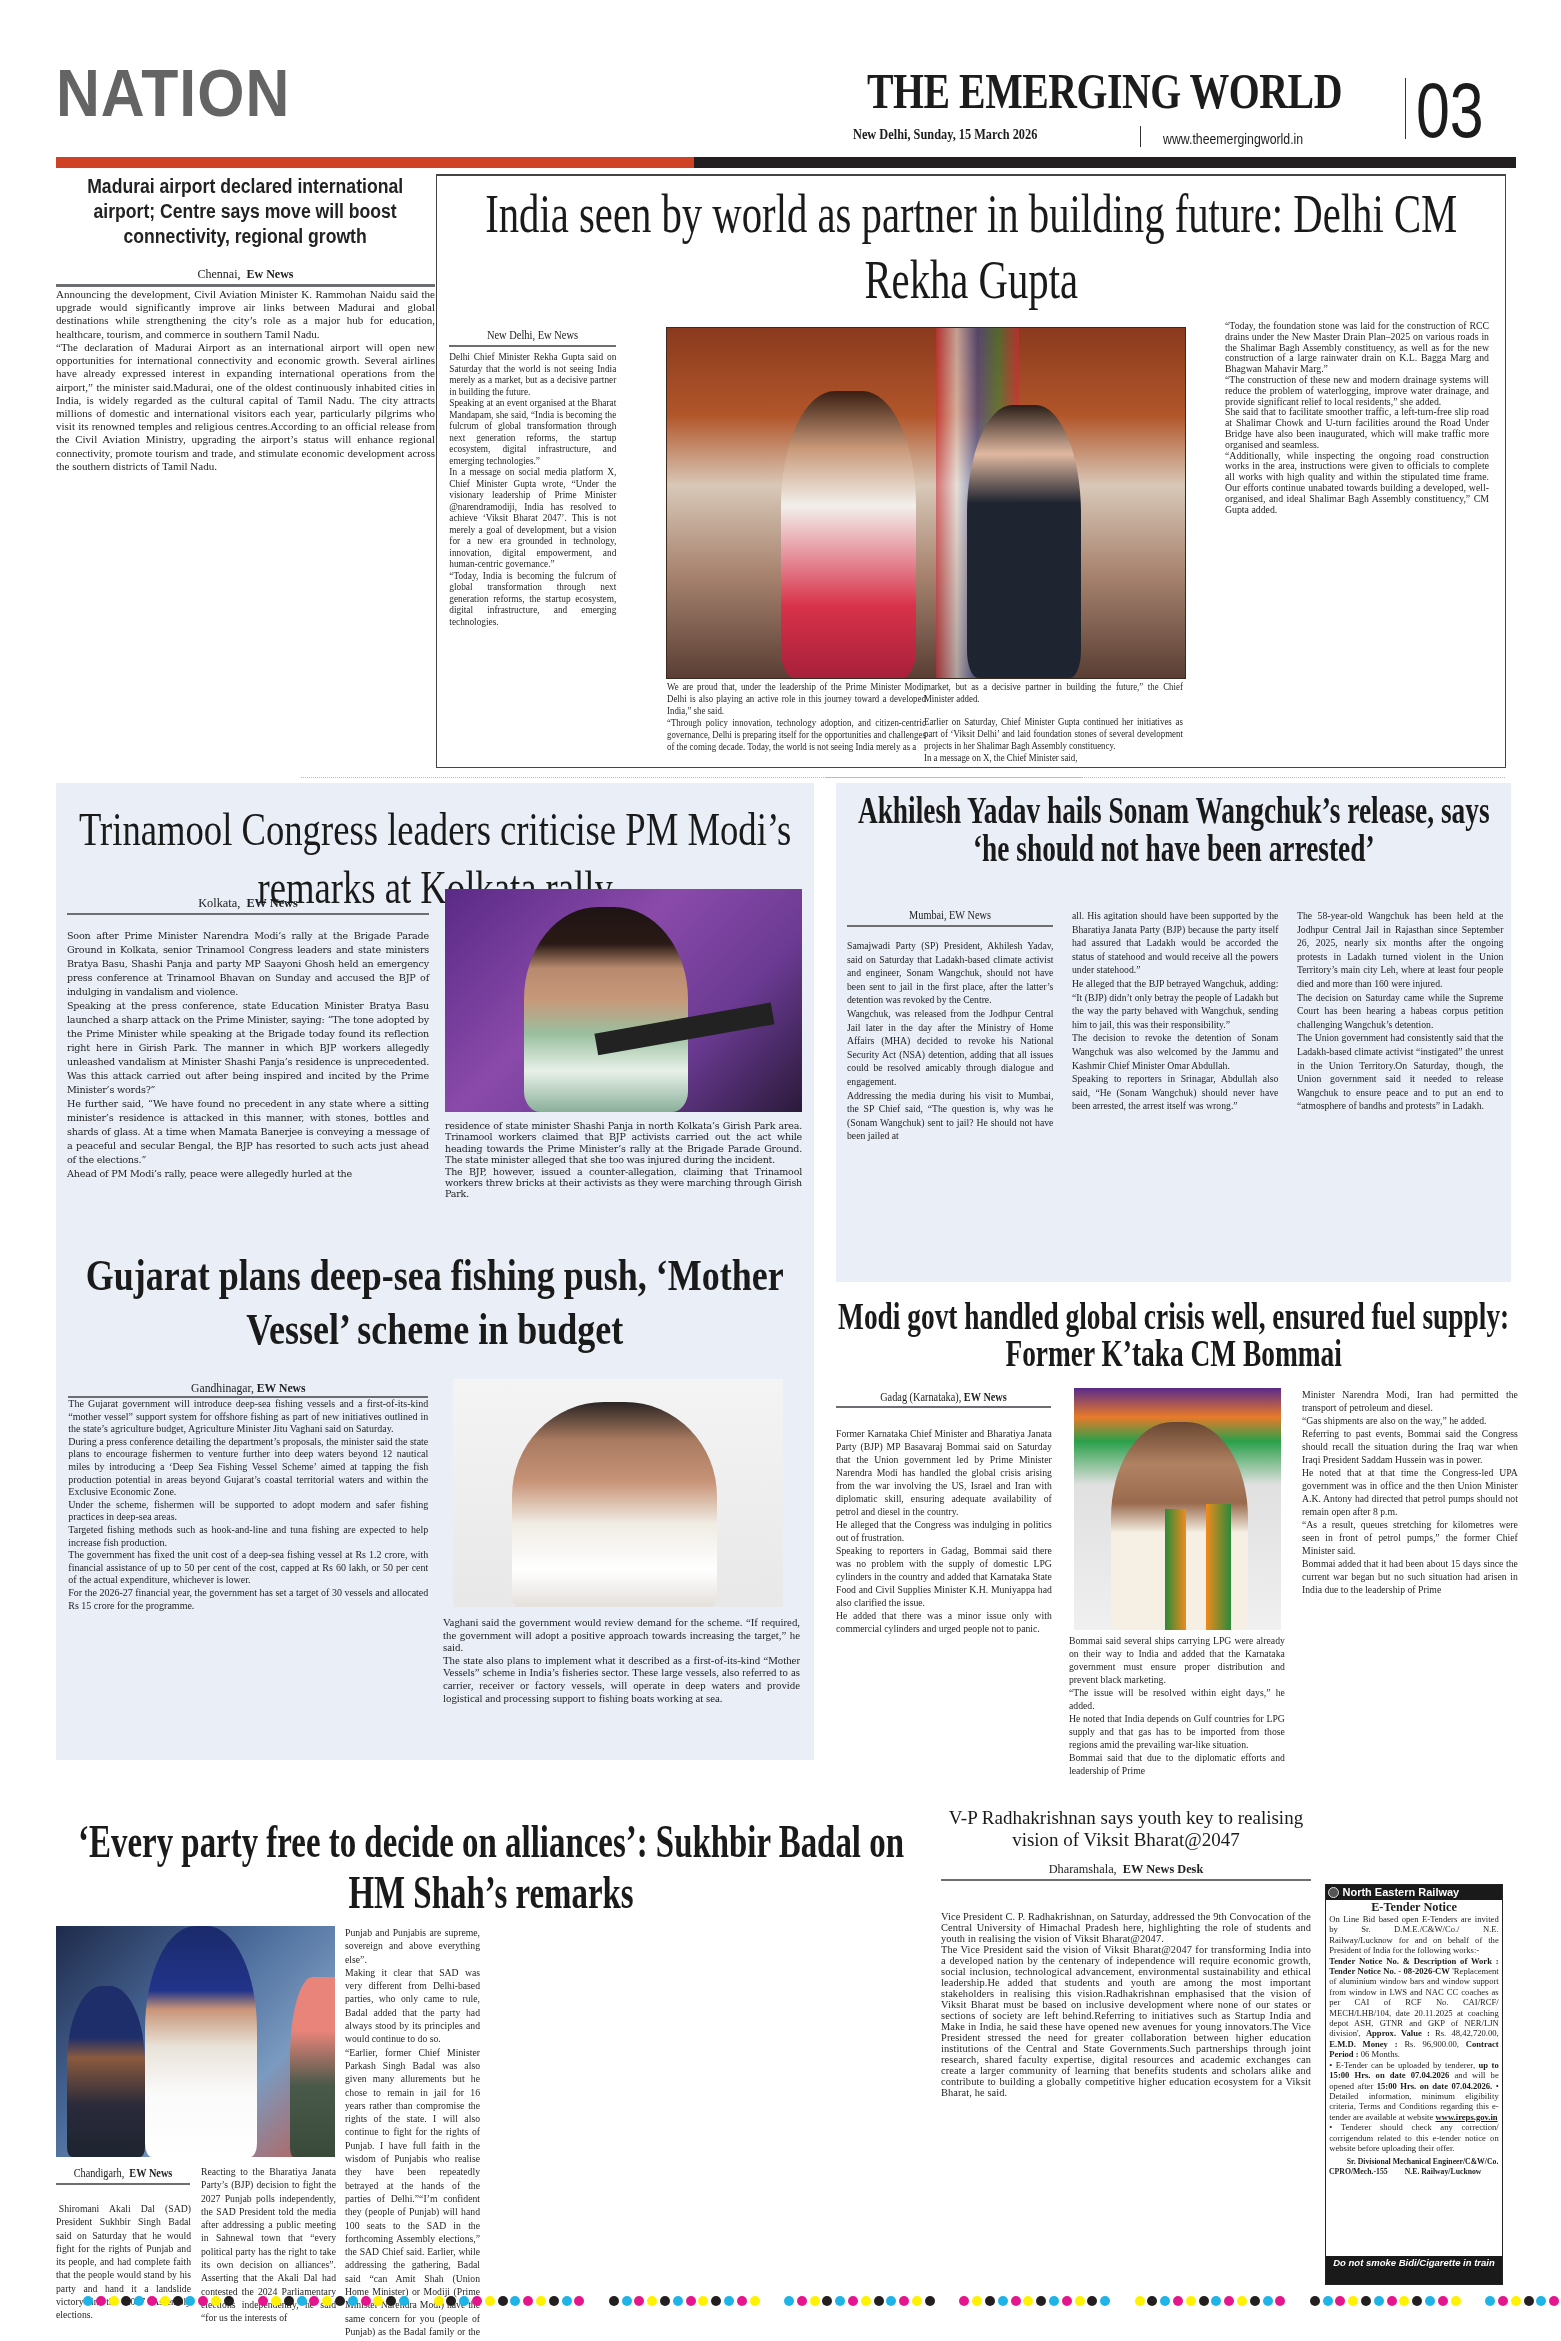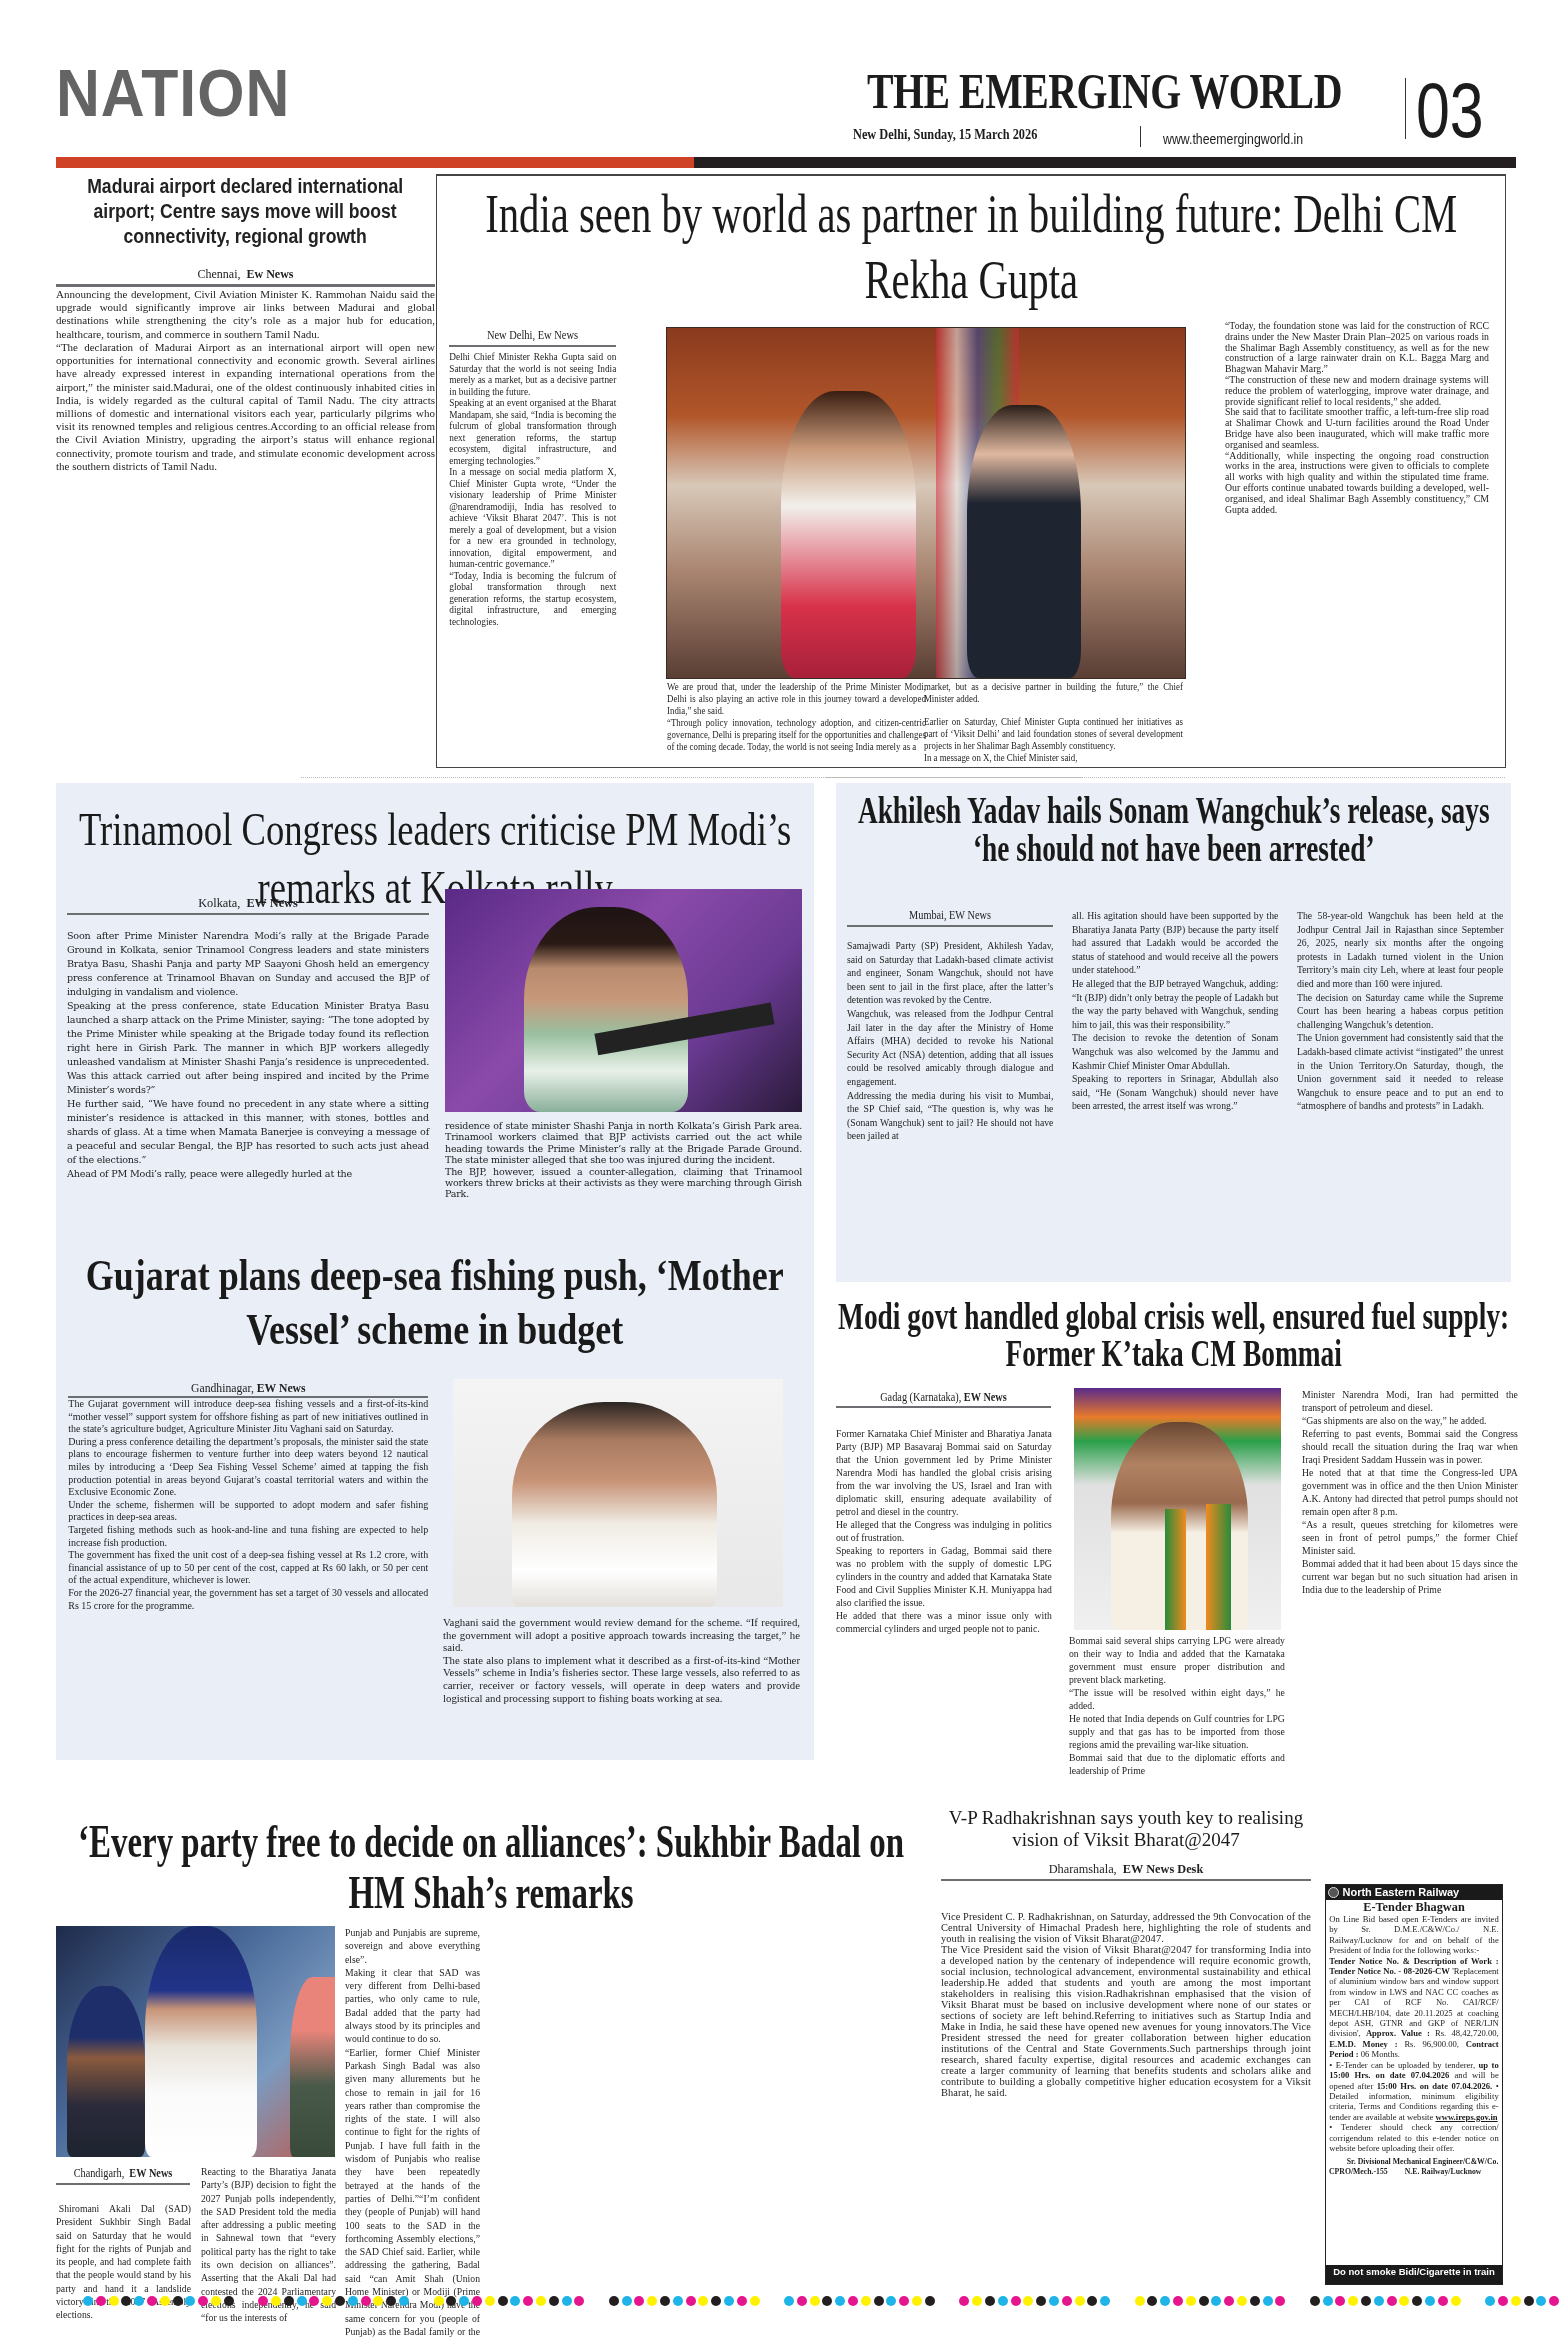--- a/index.html
+++ b/index.html
@@ -28,21 +28,21 @@
 
 .dots{display:flex;gap:2.8px}
 .dot{width:10px;height:10px;border-radius:50%}
 .c{background:#1fb4e8}.m{background:#e5168d}.y{background:#fff200}.k{background:#231f20}
 
 .tender{left:1325px;top:1884px;width:178px;height:401px;border:1.7px solid #222;font-size:8.6px;line-height:10.4px}
 .tender-head{background:#1a1a1a;color:#fff;font-family:"Liberation Sans",sans-serif;font-weight:bold;font-size:11px;height:14.5px;display:flex;align-items:center;gap:3.3px;padding:0 2.2px}
 .tender-logo{width:11px;height:11px;border-radius:50%;background:#555;border:1.1px solid #ddd}
 .tender-title{text-align:center;font-weight:bold;font-size:12.3px;line-height:14.5px}
 .tender-body{padding:0 3.3px;text-align:justify}
-.tender-foot{background:#1a1a1a;color:#fff;font-family:"Liberation Sans",sans-serif;font-weight:bold;font-size:9.5px;text-align:center;height:19px;line-height:13.4px;position:absolute;bottom:0;left:0;right:0}
+.tender-foot{background:#1a1a1a;color:#fff;font-family:"Liberation Sans",sans-serif;font-style:italic;font-weight:bold;font-size:9.5px;text-align:center;height:28px;line-height:13.4px;position:absolute;bottom:0;left:0;right:0}
 </style>
 </head>
 <body>
 
 <div class="abs section-title">NATION</div>
 <div class="abs paper-name">THE EMERGING WORLD</div>
 <div class="abs dateline">New Delhi, Sunday, 15 March 2026</div>
 <div class="abs vsep" style="left:1140px;top:126px;height:21px"></div>
 <div class="abs website">www.theemergingworld.in</div>
 <div class="abs vsep" style="left:1405px;top:78px;height:61px"></div>
@@ -231,21 +231,21 @@
     <p>Vice President C. P. Radhakrishnan, on Saturday, addressed the 9th Convocation of the Central University of Himachal Pradesh here, highlighting the role of students and youth in realising the vision of Viksit Bharat@2047.</p>
     <p>The Vice President said the vision of Viksit Bharat@2047 for transforming India into a developed nation by the centenary of independence will require economic growth, social inclusion, technological advancement, environmental sustainability and ethical leadership.He added that students and youth are among the most important stakeholders in realising this vision.Radhakrishnan emphasised that the vision of Viksit Bharat must be based on inclusive development where none of our states or sections of society are left behind.Referring to initiatives such as Startup India and Make in India, he said these have opened new avenues for young innovators.The Vice President stressed the need for greater collaboration between higher education institutions of the Central and State Governments.Such partnerships through joint research, shared faculty expertise, digital resources and academic exchanges can create a larger community of learning that benefits students and scholars alike and contribute to building a globally competitive higher education ecosystem for a Viksit Bharat, he said.</p>
   </div>
 </div>
 
 <div class="abs tender">
   <div class="tender-head">
     <span class="tender-logo"></span>
     <span>North Eastern Railway</span>
   </div>
-  <div class="tender-title">E-Tender Bhagwan</div>
+  <div class="tender-title">E-Tender Notice</div>
   <div class="tender-body">
     <p>On Line Bid based open E-Tenders are invited by Sr. D.M.E./C&amp;W/Co./ N.E. Railway/Lucknow for and on behalf of the President of India for the following works:-</p>
     <p><b>Tender Notice No. &amp; Description of Work : Tender Notice No. - 08-2026-CW</b><span> 'Replacement of aluminium window bars and window support from window in LWS and NAC CC coaches as per CAI of RCF No. CAI/RCF/ MECH/LHB/104, date 20.11.2025 at coaching depot ASH, GTNR and GKP of NER/LJN division', </span><b>Approx. Value :</b><span> Rs. 48,42,720.00, </span><b>E.M.D. Money :</b><span> Rs. 96,900.00, </span><b>Contract Period :</b><span> 06 Months.</span></p>
     <p><span>• E-Tender can be uploaded by tenderer, </span><b>up to 15:00 Hrs. on date 07.04.2026</b><span> and will be opened after </span><b>15:00 Hrs. on date 07.04.2026.</b><span> • Detailed information, minimum eligibility criteria, Terms and Conditions regarding this e-tender are available at website </span><b style="text-decoration:underline">www.ireps.gov.in</b></p>
     <p>• Tenderer should check any correction/ corrigendum related to this e-tender notice on website before uploading their offer.</p>
     <p style="text-align:right;font-weight:bold;margin-top:2.2px;transform:scaleX(0.9);transform-origin:right">Sr. Divisional Mechanical Engineer/C&amp;W/Co.</p>
     <p style="display:flex;justify-content:space-between;font-weight:bold;transform:scaleX(0.9);transform-origin:left">
         <span>CPRO/Mech.-155</span>
         <span>N.E. Railway/Lucknow</span>
       </p>

